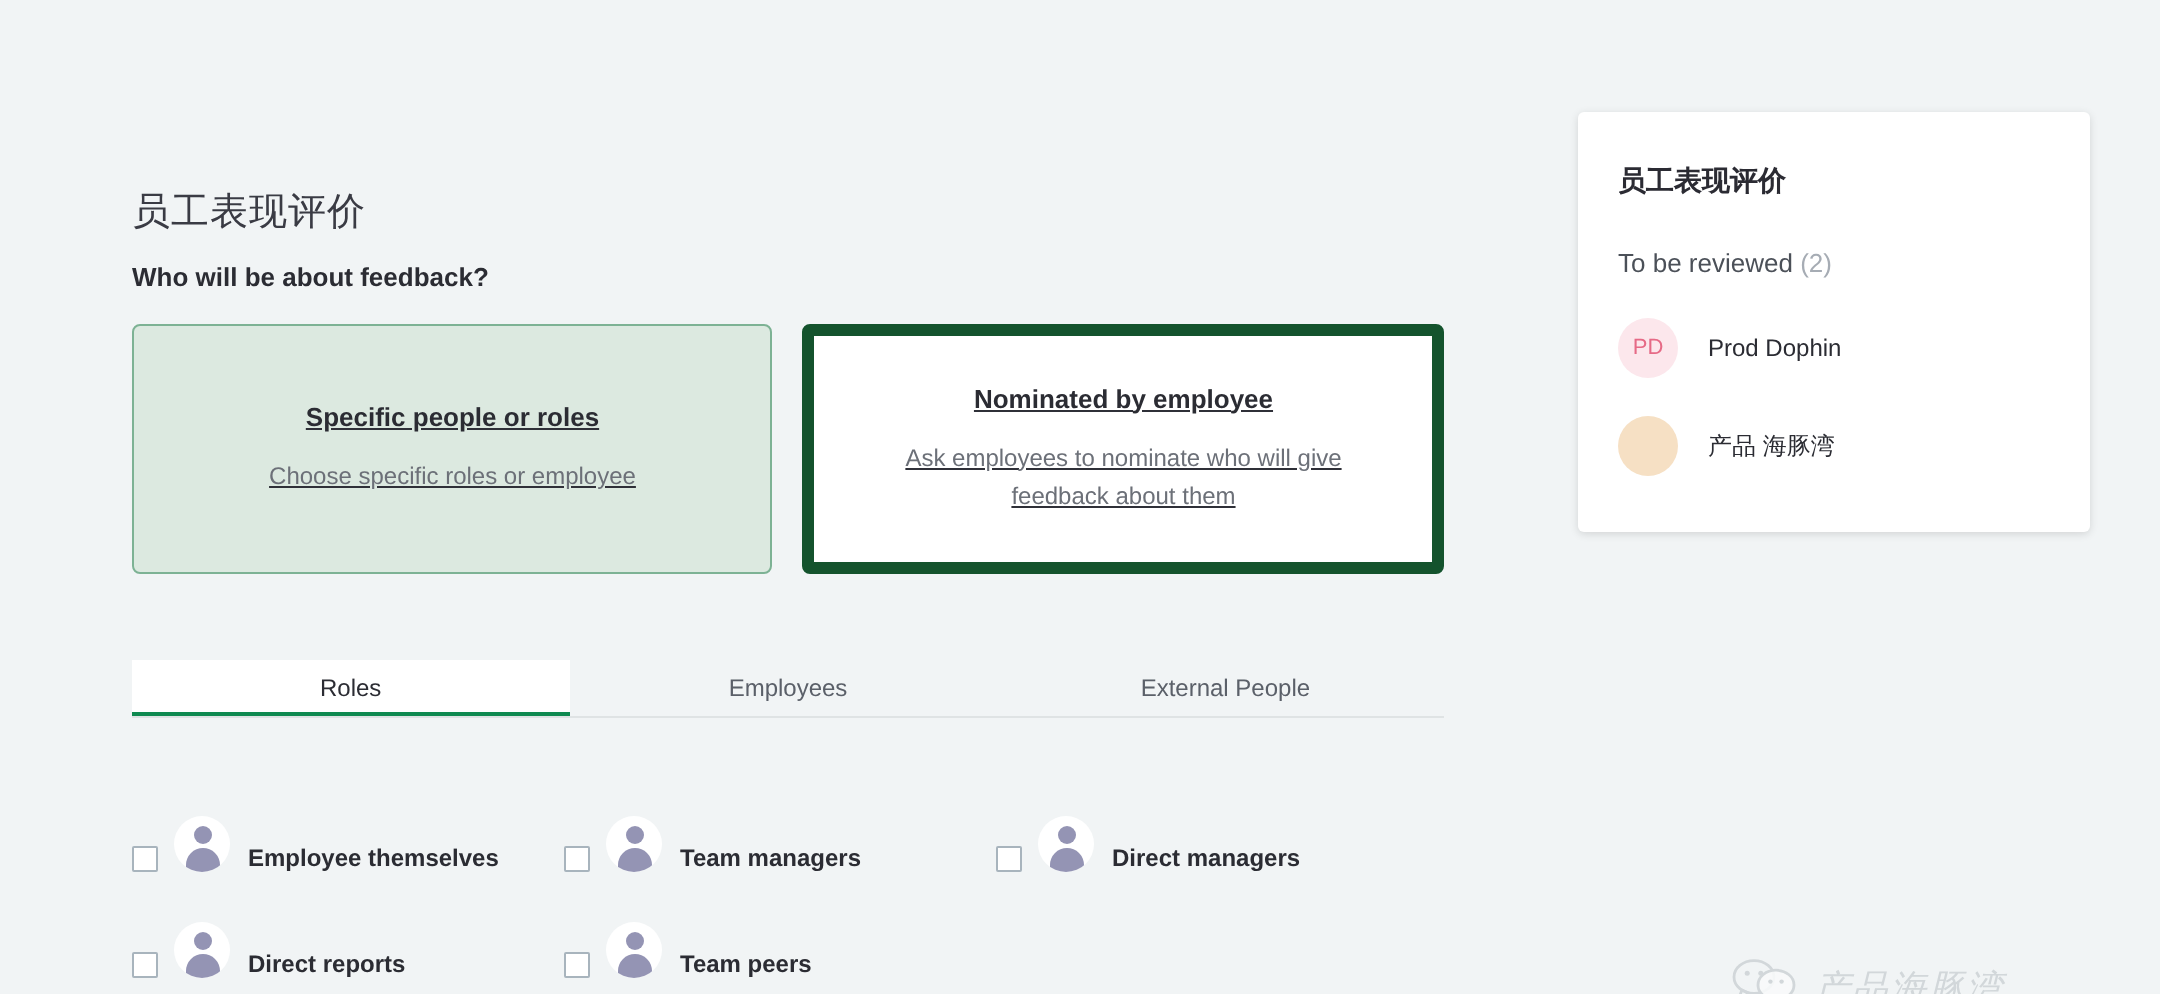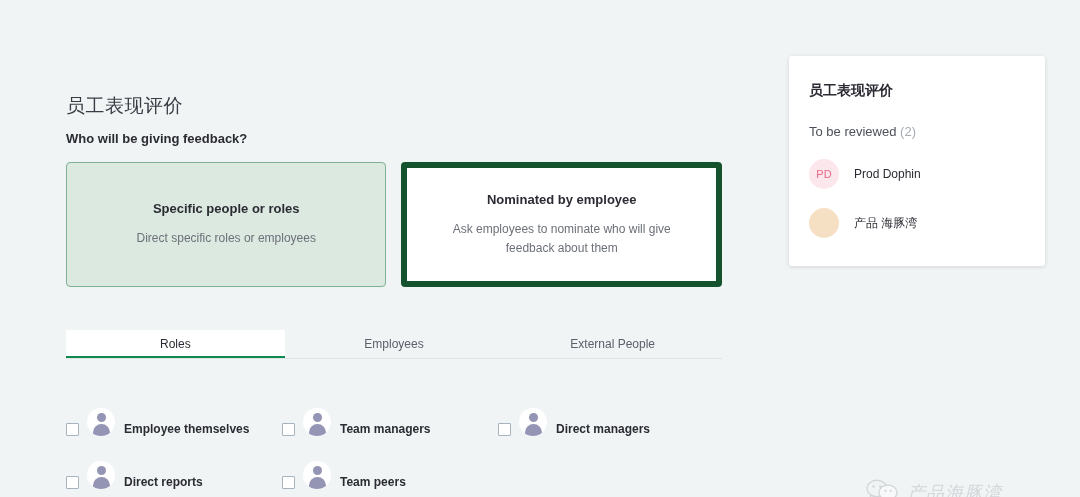--- a/index.html
+++ b/index.html
@@ -44,20 +44,21 @@
   }
 
   
   #option-cards {
     position: absolute;
     left: 0;
     top: 162px;
     width: 656px;
     display: flex;
     gap: 15px;
+    text-decoration: underline;
   }
   .option-card {
     width: 321px;
     height: 125px;
     box-sizing: border-box;
     border-radius: 4px;
     display: flex;
     flex-direction: column;
     align-items: center;
     justify-content: center;
@@ -243,26 +244,26 @@
     margin-left: 7px;
   }
 </style>
 </head>
 <body>
 
 <div id="main-column">
 
   <h1 id="page-title">员工表现评价</h1>
 
-  <div id="section-question">Who will be giving feedback?</div>
+  <div id="section-question">Who will be about feedback?</div>
 
   <div id="option-cards">
     <div class="option-card selected">
       <div class="oc-title">Specific people or roles</div>
-      <div class="oc-desc">Direct specific roles or employees</div>
+      <div class="oc-desc">Choose specific roles or employee</div>
     </div>
     <div class="option-card unselected">
       <div class="oc-title">Nominated by employee</div>
       <div class="oc-desc">Ask employees to nominate who will give feedback about them</div>
     </div>
   </div>
 
   <div id="tabs">
     <div class="tab active">Roles</div>
     <div class="tab">Employees</div>

